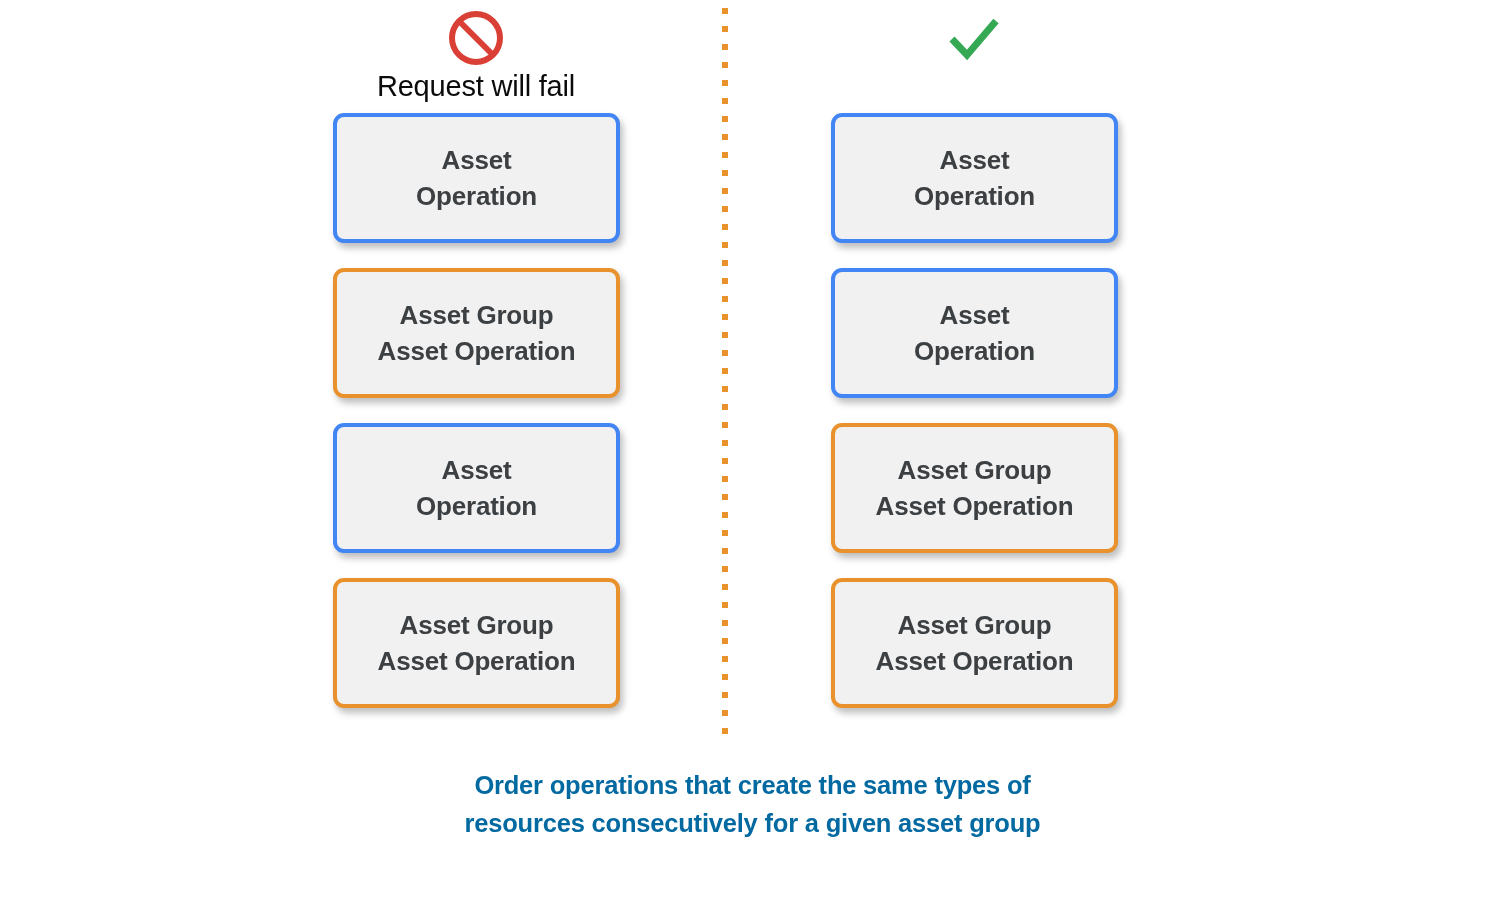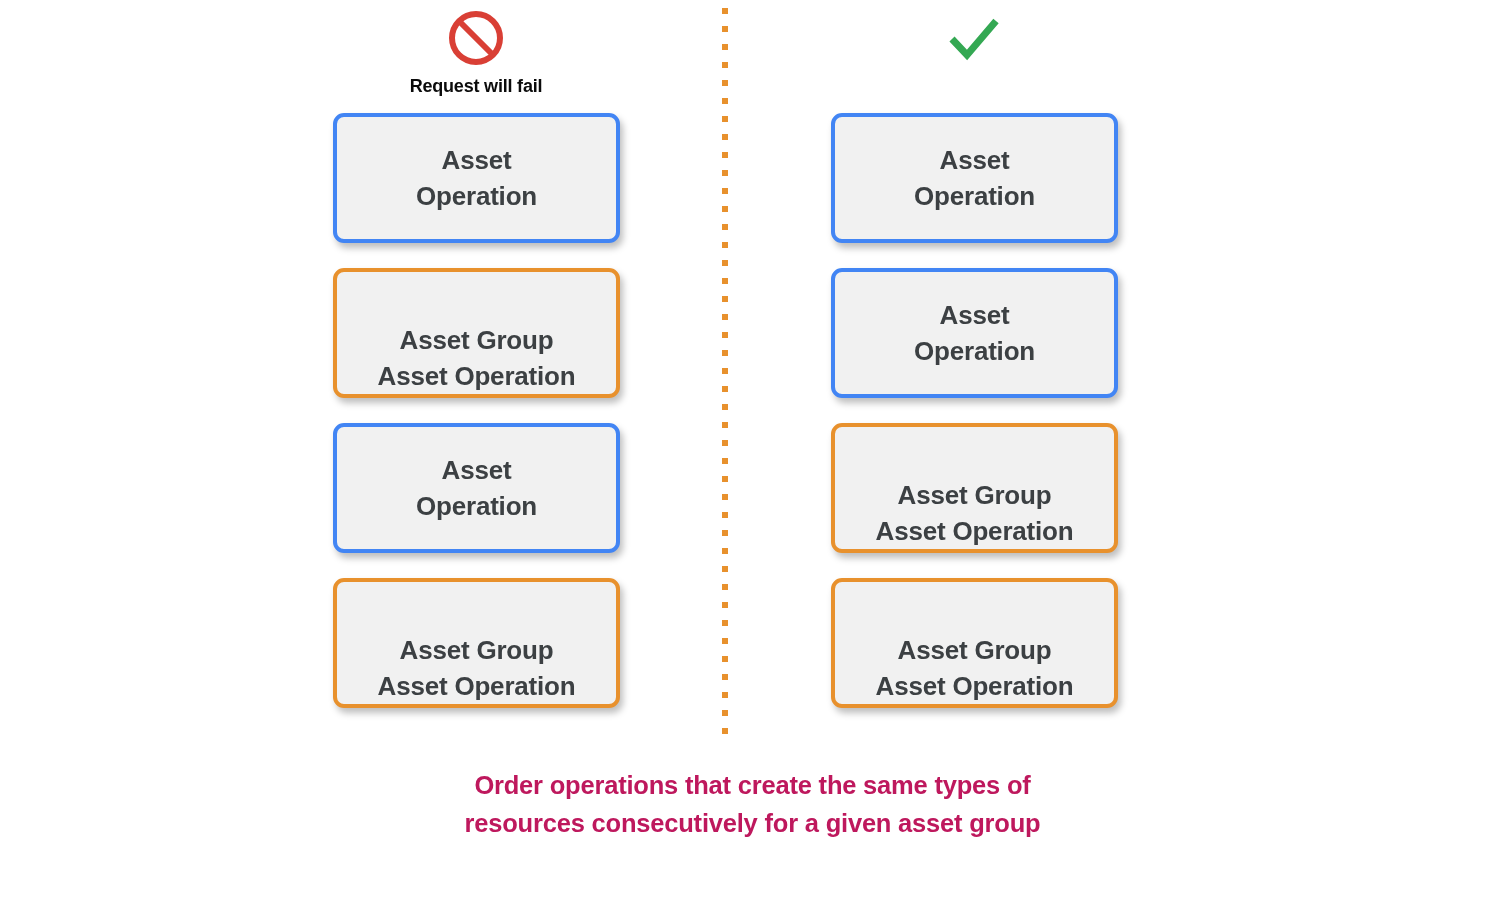--- a/index.html
+++ b/index.html
@@ -61,22 +61,22 @@
 
   .status-icon {
     display: block;
     margin: 0 auto 4px auto;
     width: 60px;
     height: 60px;
   }
 
   .col-title {
     display: block;
-    font-size: 18px;
-    font-weight: 700;
+    font-size: 29px;
+    font-weight: 400;
     color: #0b0b0b;
     letter-spacing: -0.2px;
     line-height: 28px;
     white-space: nowrap;
   }
 
   
   .box-stack {
     position: absolute;
     top: 113px;
@@ -93,42 +93,42 @@
     border: 4px solid #4285f4;
     background: #f1f1f1;
     display: flex;
     align-items: center;
     justify-content: center;
     box-shadow: 3px 5px 7px rgba(0,0,0,0.26);
   }
   .op-box:last-child { margin-bottom: 0; }
 
   .op-box.blue   { border-color: #4285f4; }
-  .op-box.orange { border-color: #e8912d; align-items: flex-end; }
+  .op-box.orange { border-color: #e8912d; }
 
   .op-label {
     font-size: 26px;
     font-weight: 700;
     color: #3c4043;
     line-height: 36px;
     text-align: center;
     letter-spacing: -0.2px;
     white-space: pre-line;
   }
 
   
   .caption {
     position: absolute;
     left: 0;
     top: 766px;
     width: 1505px;
     text-align: center;
     font-size: 25.5px;
     font-weight: 700;
-    color: #be185d;
+    color: #0369a1;
     line-height: 38px;
     letter-spacing: -0.2px;
     white-space: pre-line;
   }
 </style>
 </head>
 <body>
 
 <div class="stage">
 

